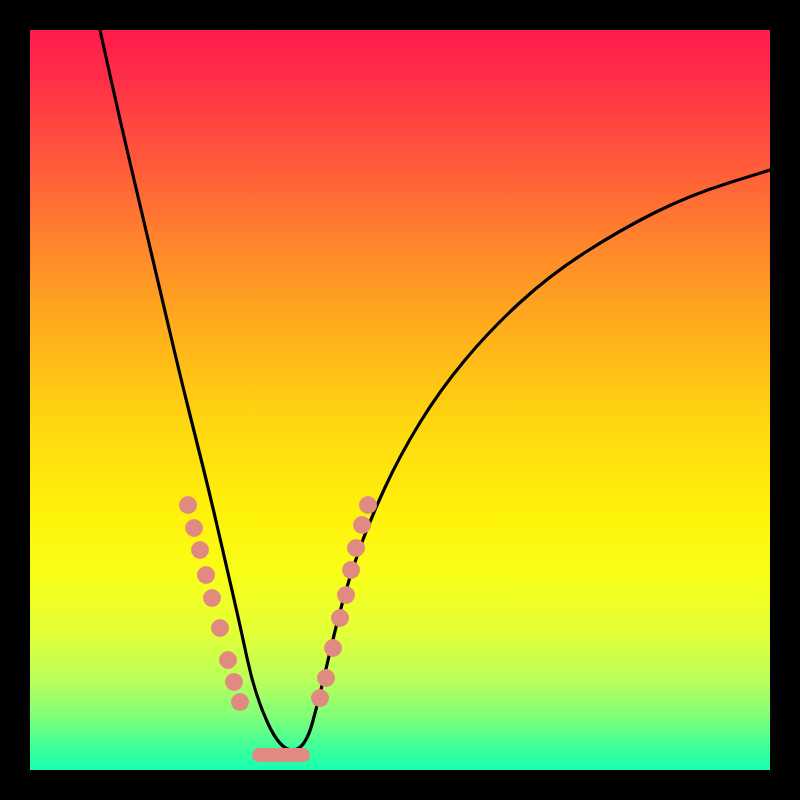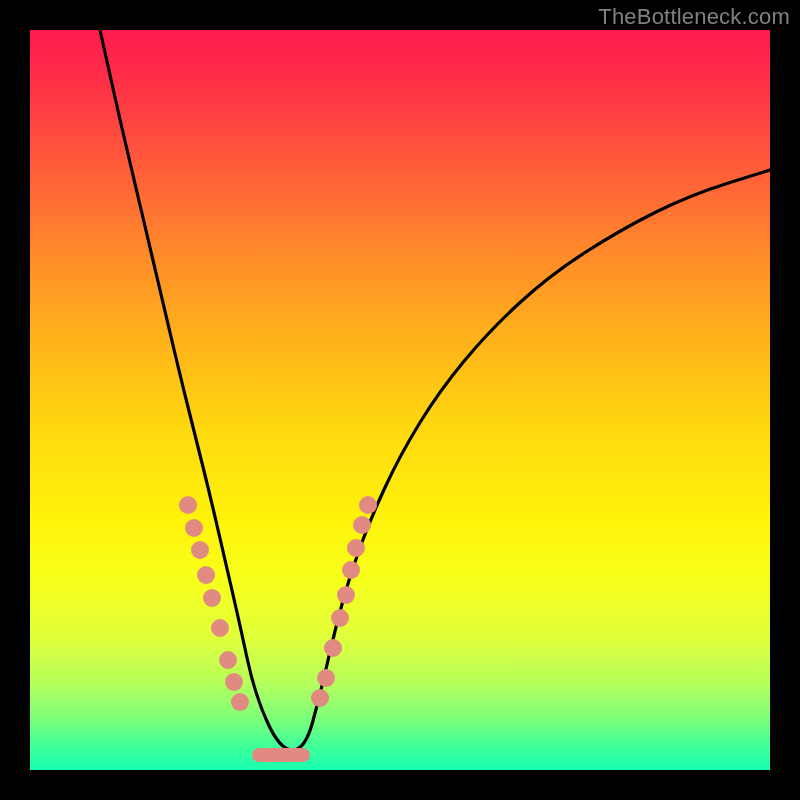--- a/index.html
+++ b/index.html
@@ -79,21 +79,20 @@
   }
   .bar {
     fill: #e08a82;
     stroke: none;
   }
 </style>
 </head>
 <body>
 
 <div class="frame">
-  <div class="watermark">TheBottleneck.com</div>
   <div class="plot">
     <div class="gradient"></div>
     <svg class="curve" viewBox="0 0 740 740">
       <path id="curve-path" class="curve-path" d="M 70 0 Q 70 0 80 45 Q 90 90 100 132.5 Q 110 175 120 217.5 Q 130 260 140 302.5 Q 150 345 157.5 375 Q 165 405 172.5 435 Q 180 465 187.5 497.5 Q 195 530 202.5 562.5 Q 210 595 217.5 630 Q 225 665 237.5 692.5 Q 250 720 262.5 720 Q 275 720 282.5 692.5 Q 290 665 297.5 632.5 Q 305 600 312.5 572.5 Q 320 545 330 517.5 Q 340 490 355 457.5 Q 370 425 390 392.5 Q 410 360 435 330 Q 460 300 490 272.5 Q 520 245 555 222.5 Q 590 200 625 182.5 Q 660 165 700 152.5 T 740 140"></path>
       <g id="dots-left">
           <circle cx="158" cy="475" r="9" class="dot"></circle>
           <circle cx="164" cy="498" r="9" class="dot"></circle>
           <circle cx="170" cy="520" r="9" class="dot"></circle>
           <circle cx="176" cy="545" r="9" class="dot"></circle>
           <circle cx="182" cy="568" r="9" class="dot"></circle>

